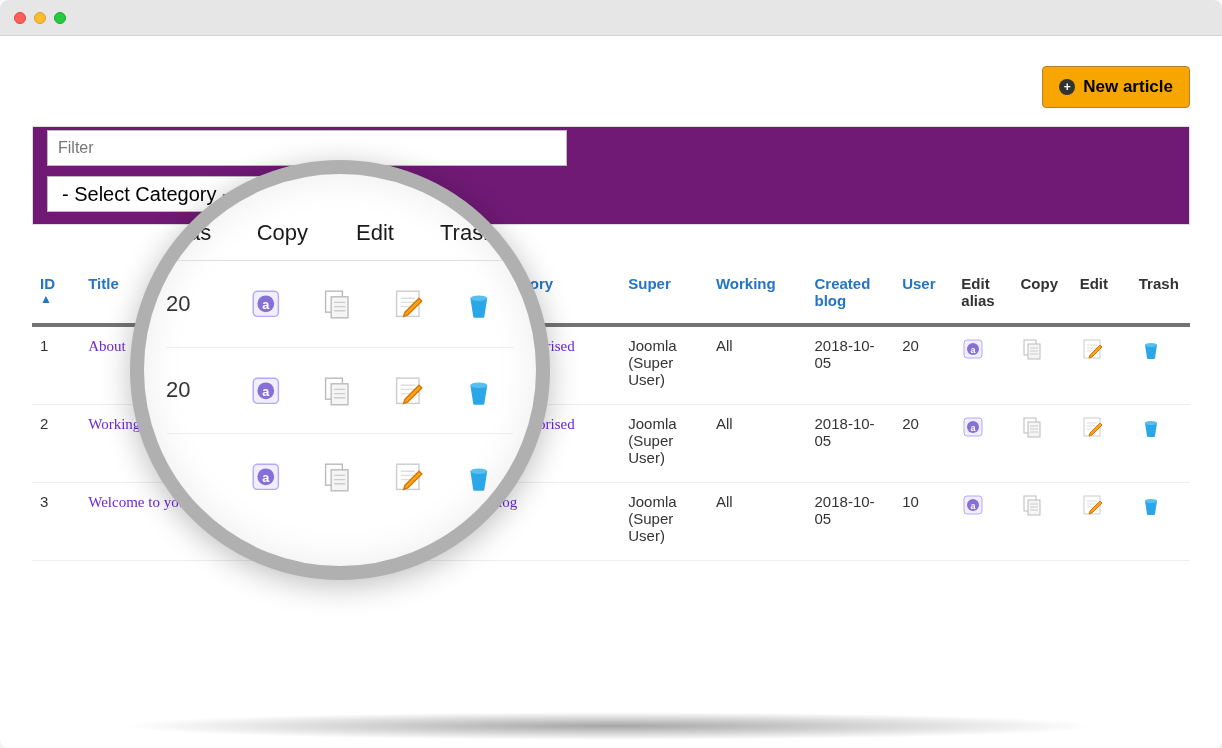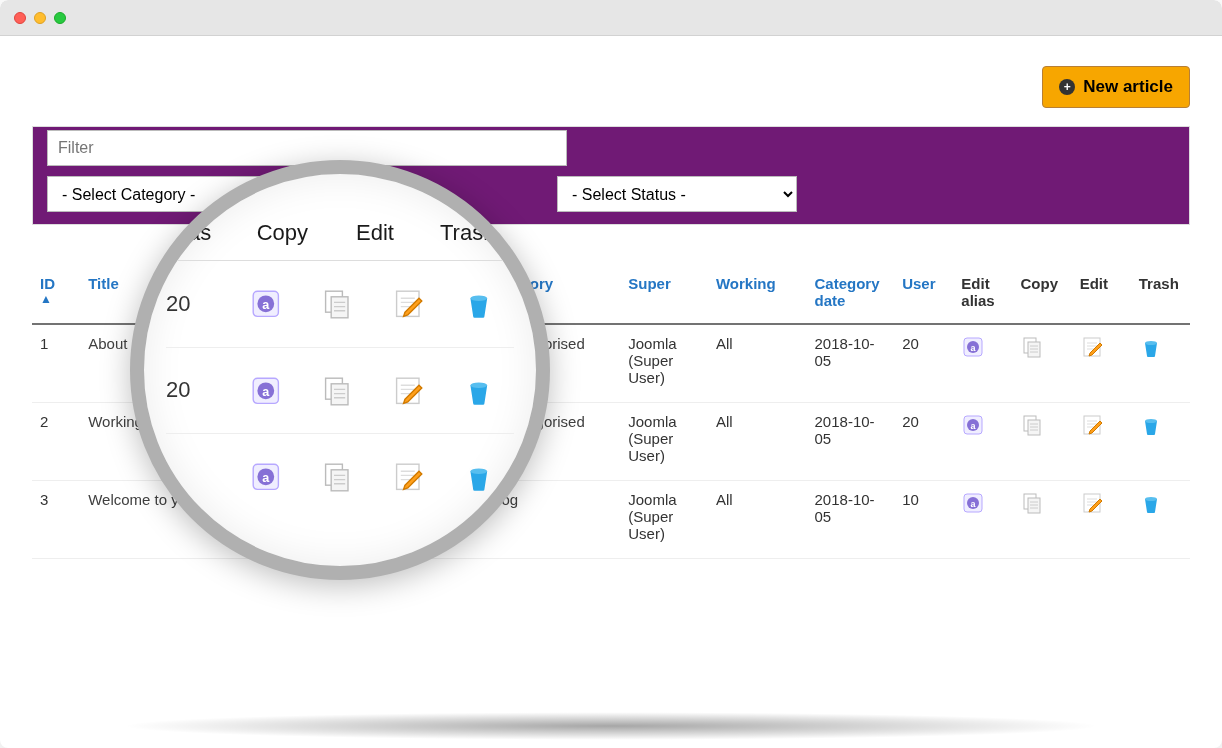--- a/index.html
+++ b/index.html
@@ -13,28 +13,28 @@
 
   .content { padding:30px 32px; }
   .toolbar-top { display:flex; justify-content:flex-end; margin-bottom:18px;}
   .btn-new { background:#f7a600; color:#000; font-weight:700; border:1px solid #b77f36; border-radius:4px; padding:10px 16px; font-size:17px; display:flex; align-items:center; gap:8px; cursor:pointer;}
   .btn-new .plus { width:16px;height:16px;display:inline-flex;align-items:center;justify-content:center;background:#333;color:#fff;border-radius:50%;font-size:12px;font-weight:700;line-height:1;}
 
   .filter-panel { border:1px solid #ddd; background:#701a75; padding:3px 14px 12px; margin-bottom:40px;}
   .filter-row { display:flex; gap:10px; align-items:center;}
   .filter-row + .filter-row { margin-top:10px;}
   input.filter-input { width:520px; height:36px; padding:0 10px; border:1px solid #bbb; font-size:16px; }
-  select.sel { height:36px; border:1px solid #bbb; padding:0 28px 0 10px; font-size:16px; background:#fff; appearance:auto; min-width:240px;}
+  select.sel { height:36px; border:1px solid #bbb; padding:0 28px 0 10px; font-size:20px; background:#fff; appearance:auto; min-width:240px;}
 
   table.data { width:100%; border-collapse:collapse; table-layout:fixed;}
   table.data th, table.data td { text-align:left; padding:10px 8px 16px; vertical-align:top; font-size:15px;}
-  table.data thead th { color:#2476c4; font-weight:700; border-bottom:2px solid #737373; padding-bottom:14px;}
+  table.data thead th { color:#2476c4; font-weight:700; border-bottom:4px solid #737373; padding-bottom:14px;}
   table.data thead th.hd-dark { color:#333; }
   table.data tbody td { border-bottom:1px solid #eee; }
-  a.link { color:#404040; text-decoration:none; }
+  a.link { color:#6d28d9; text-decoration:none;font-family:Liberation Serif, serif; }
   .id-sort { color:#2476c4; font-size:12px; display:block;}
 
   .ico-img { width:24px; height:24px; display:inline-block; cursor:pointer;}
 
   
   .lens { position:absolute; left:130px; top:160px; width:420px; height:420px; border-radius:50%; background:#fff; border:14px solid #b0b0b0; box-shadow: 0 6px 30px rgba(0,0,0,.25), inset 0 0 40px rgba(0,0,0,.08); overflow:hidden; padding:0px 22px; }
   .lens-header { display:flex; justify-content:space-between; align-items:flex-end; padding:20px 0 14px; border-bottom:1px solid #ddd; font-size:22px; font-weight:400; color:#1a1a1a;}
   .lens-header span { flex:1; text-align:center;}
   .lens-header span.narrow { flex:0 0 70px; text-align:left;}
   .lens-row { display:flex; align-items:center; padding:26px 0; border-bottom:1px solid #eee;}
@@ -63,23 +63,20 @@
       </button>
     </div>
 
     <div class="filter-panel">
       <div class="filter-row">
         <input class="filter-input" type="text" placeholder="Filter" style="">
       </div>
       <div class="filter-row">
         <select class="sel">
           <option>- Select Category -</option>
-        </select>
-        <select class="sel" style="margin-left:260px">
-          <option>- Select Status -</option>
         </select>
       </div>
     </div>
 
     <table class="data">
       <colgroup>
         <col style="width:44px">
           <col style="width:270px">
           <col style="width:45px">
           <col style="width:50px">
@@ -98,21 +95,21 @@
           <th>
             <span>ID</span>
             <span class="id-sort">▲</span>
           </th>
           <th>Title</th>
           <th></th>
           <th></th>
           <th>Category</th>
           <th>Super</th>
           <th>Working</th>
-          <th>Category date</th>
+          <th>Created blog</th>
           <th>User</th>
           <th class="hd-dark">Edit alias</th>
           <th class="hd-dark">Copy</th>
           <th class="hd-dark">Edit</th>
           <th class="hd-dark">Trash</th>
         </tr>
       </thead>
       <tbody id="table-body">
           <tr>
             <td>1</td>

